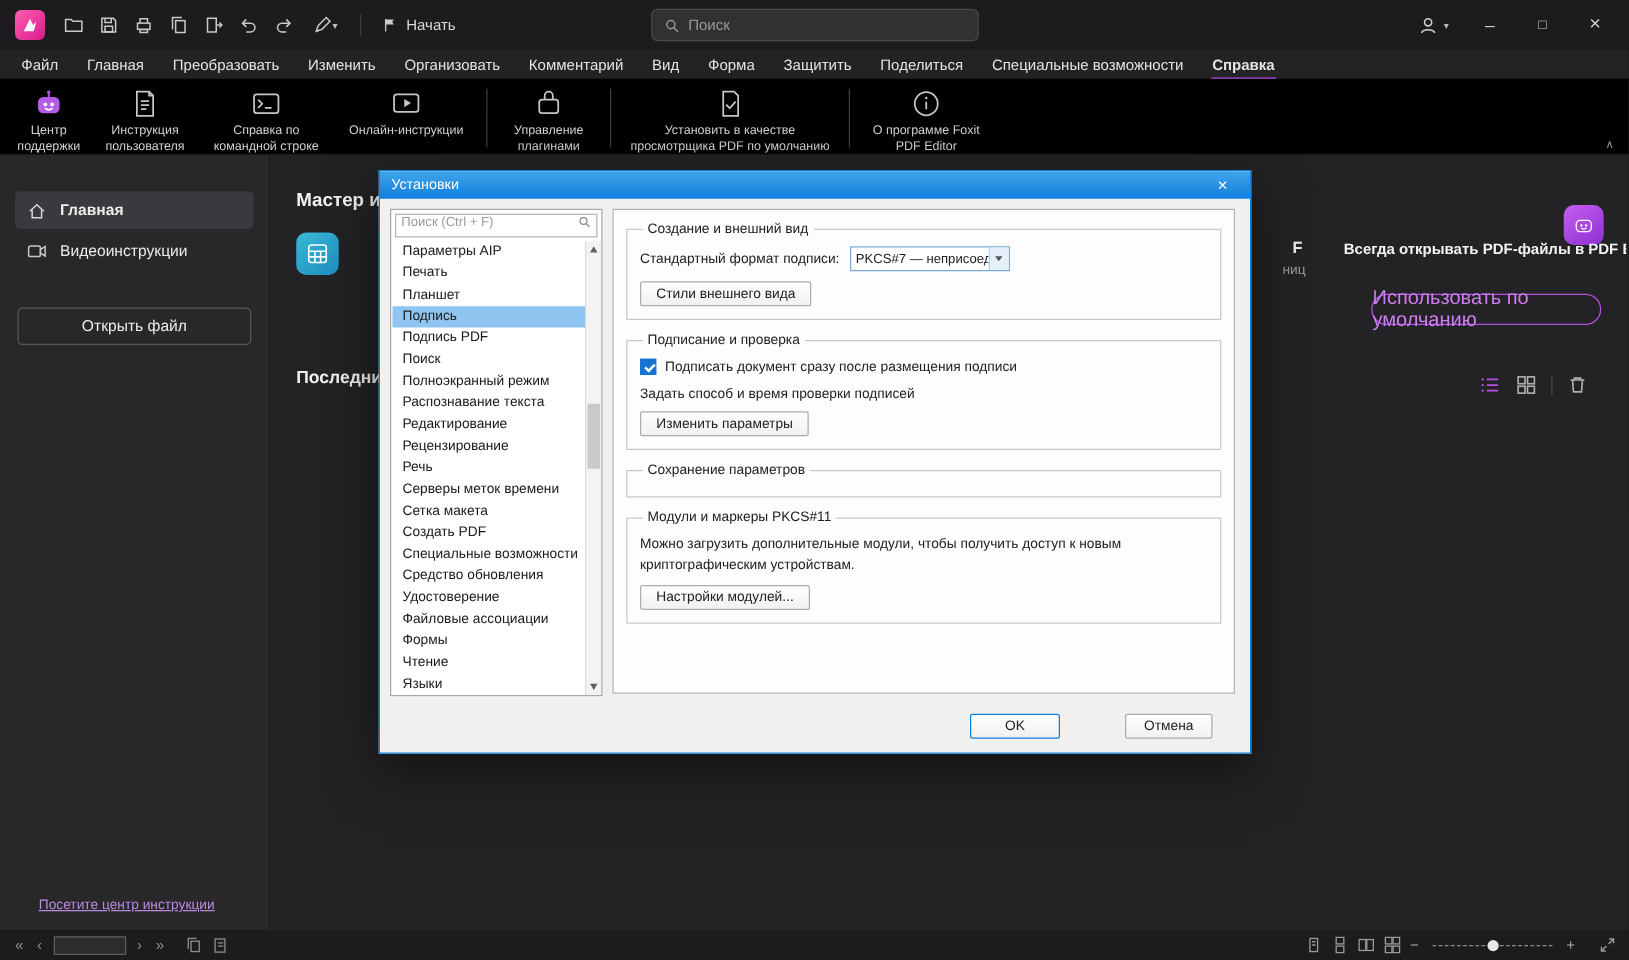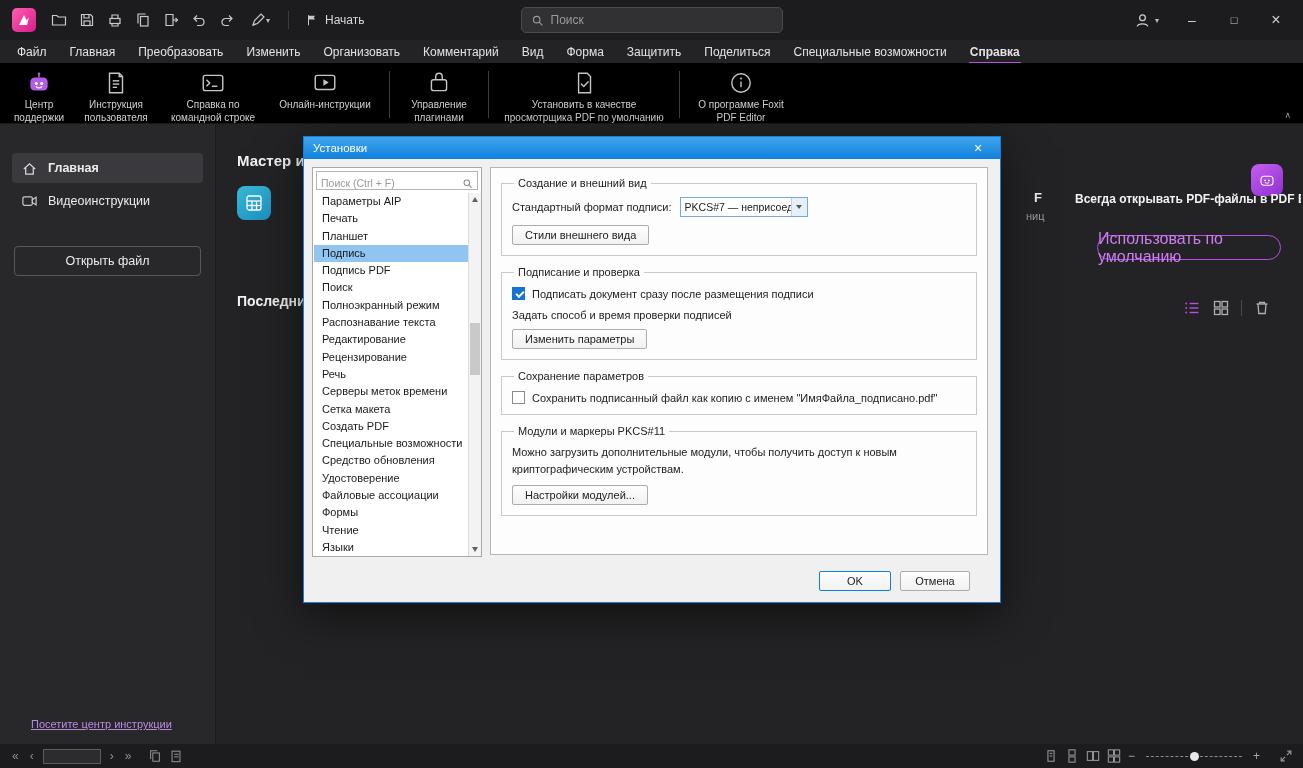--- a/index.html
+++ b/index.html
@@ -84,21 +84,21 @@
   
   .dialog { position:absolute; left:303px; top:136px; width:698px; height:467px; background:#f0f0f0;
             border:1px solid #0f80dc; box-shadow:0 12px 42px rgba(0,0,0,0.55); color:#222; z-index:50; }
   .dlg-title { height:22px; background:linear-gradient(#41a5ec,#0f80dc); display:flex; align-items:center;
                padding:0 9px; color:#fff; font-size:11.5px; }
   .dlg-close { margin-left:auto; width:26px; height:22px; display:flex; align-items:center; justify-content:center;
                color:#fff; font-size:14px; }
   .dlg-left { position:absolute; left:8px; top:30px; width:170px; height:390px; background:#fff;
               border:1px solid #a8a8a8; overflow:hidden; }
   .dlg-search { margin:3px; height:19px; border:1px solid #b5b5b5; background:#fff;
-                display:flex; align-items:flex-end; padding:0 4px; gap:4px; }
+                display:flex; align-items:flex-start; padding:0 4px; gap:4px; }
   .dlg-search input { flex:1; border:none; outline:none; font-size:10.5px; color:#333; min-width:0;
                       font-family:"Liberation Sans", sans-serif; }
   .dlg-search input::placeholder { color:#9a9a9a; }
   .dlg-list { position:absolute; left:1px; top:25px; right:13px; bottom:1px; font-size:11px; color:#1a1a1a; }
   .cat { height:17.3px; line-height:17.3px; padding-left:8px; white-space:nowrap; }
   .cat.selected { background:#8fc5f0; }
   .dlg-scroll { position:absolute; right:0; top:25px; bottom:0; width:13px; background:#f3f3f3; border-left:1px solid #dcdcdc; }
   .scroll-arrow { height:12px; display:flex; align-items:center; justify-content:center; }
   .scroll-arrow span { width:0; height:0; border-left:3.5px solid transparent; border-right:3.5px solid transparent; }
   .arrow-up span { border-bottom:5px solid #606060; }
@@ -122,21 +122,21 @@
   .cbrow { display:flex; align-items:center; gap:7px; margin-top:4px; font-size:11px; }
   .cb { width:13px; height:13px; border:1px solid #8a8a8a; background:#fff; position:relative; flex:0 0 auto; }
   .cb.checked { background:#1673d2; border-color:#1673d2; }
   .cb.checked::after { content:""; position:absolute; left:2.5px; top:3px; width:6px; height:3px;
                        border-left:2px solid #fff; border-bottom:2px solid #fff; transform:rotate(-45deg); }
   .ftext { font-size:11px; color:#222; margin-top:9px; }
   .modules-text { max-width:412px; line-height:1.5; margin-top:2px; }
   .dlg-buttons { position:absolute; right:30px; bottom:11px; display:flex; gap:9px; }
   .dlg-buttons .dbtn { margin-top:0; }
   .btn-ok { width:72px; text-align:center; border-color:#0f80dc; }
-  .btn-cancel { width:70px; text-align:center; }
+  .btn-cancel { width:70px; text-align:center;margin-left:43px; }
 </style>
 </head>
 <body>
 
 <div class="titlebar">
   <div class="logo">
     <svg width="14" height="14" viewBox="0 0 14 14">
         <path d="M2 12 L7 2 L9.5 7 L12 4.5 L10 12 Z" fill="#fff"></path>
       </svg>
   </div>
@@ -439,24 +439,20 @@
       <div class="cbrow">
         <span class="cb checked"></span>
         <span>Подписать документ сразу после размещения подписи</span>
       </div>
       <div class="ftext">Задать способ и время проверки подписей</div>
       <button class="dbtn">Изменить параметры</button>
     </fieldset>
 
     <fieldset>
       <legend>Сохранение параметров</legend>
-      <div class="cbrow">
-        <span class="cb"></span>
-        <span>Сохранить подписанный файл как копию с именем "ИмяФайла_подписано.pdf"</span>
-      </div>
     </fieldset>
 
     <fieldset>
       <legend>Модули и маркеры PKCS#11</legend>
       <div class="ftext modules-text">Можно загрузить дополнительные модули, чтобы получить доступ к новым криптографическим устройствам.</div>
       <button class="dbtn">Настройки модулей...</button>
     </fieldset>
   </div>
 
   <div class="dlg-buttons">

